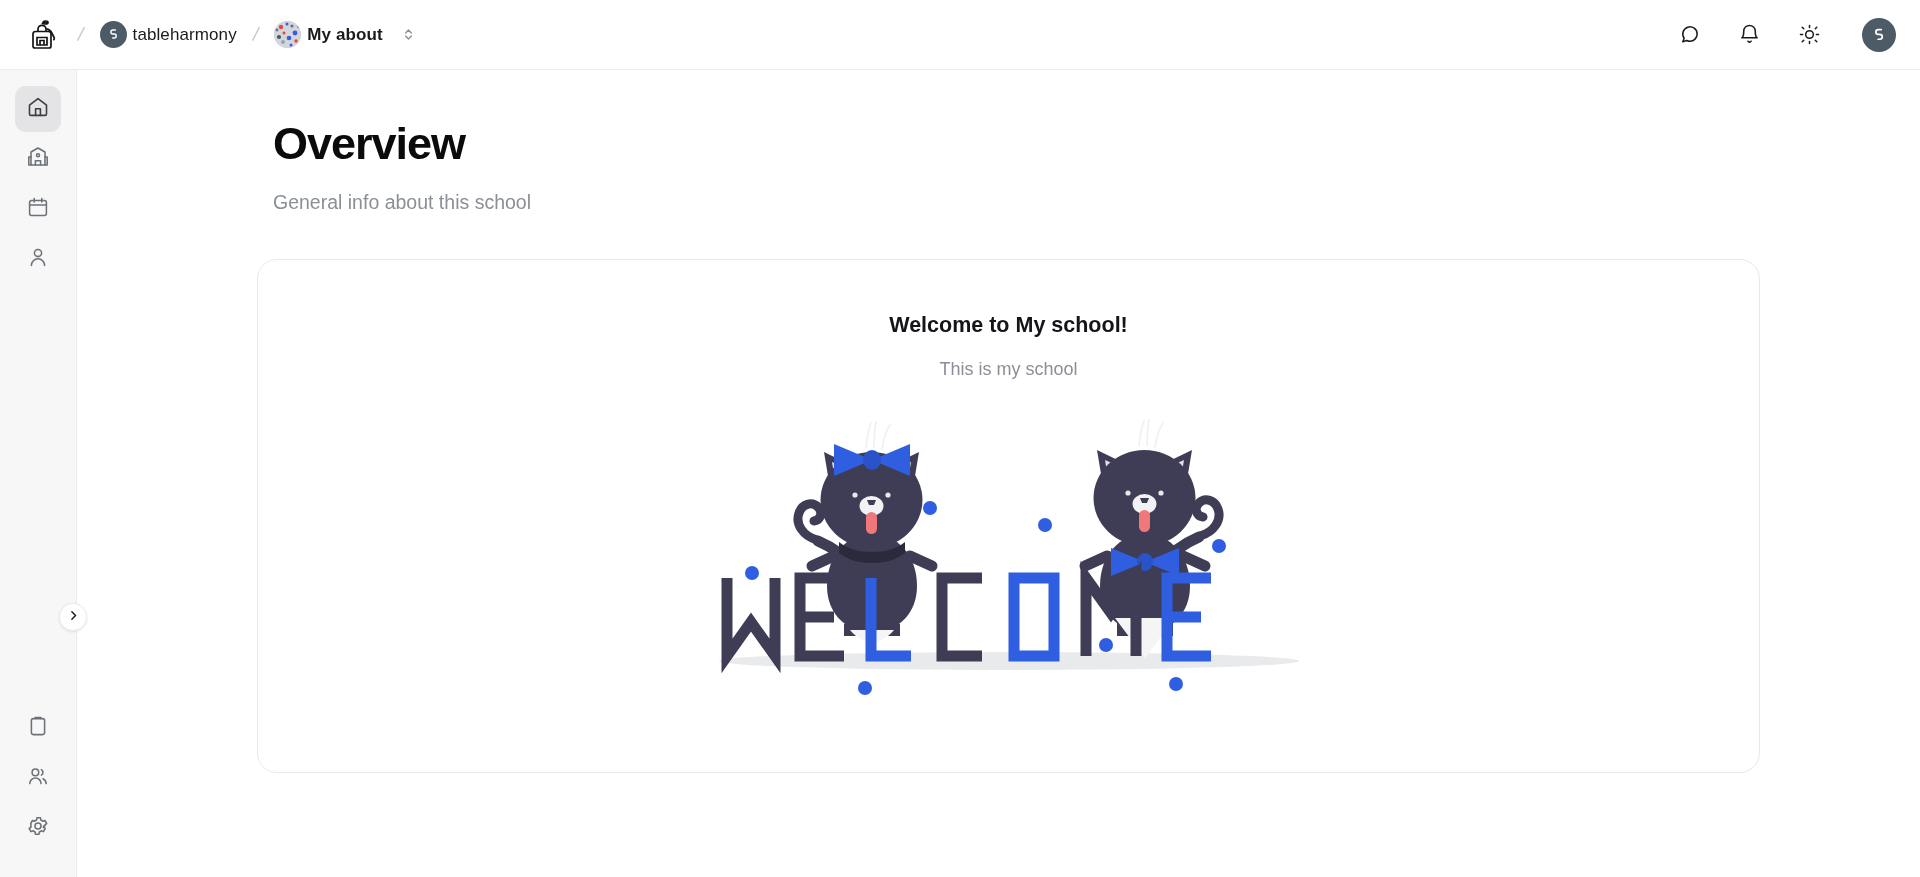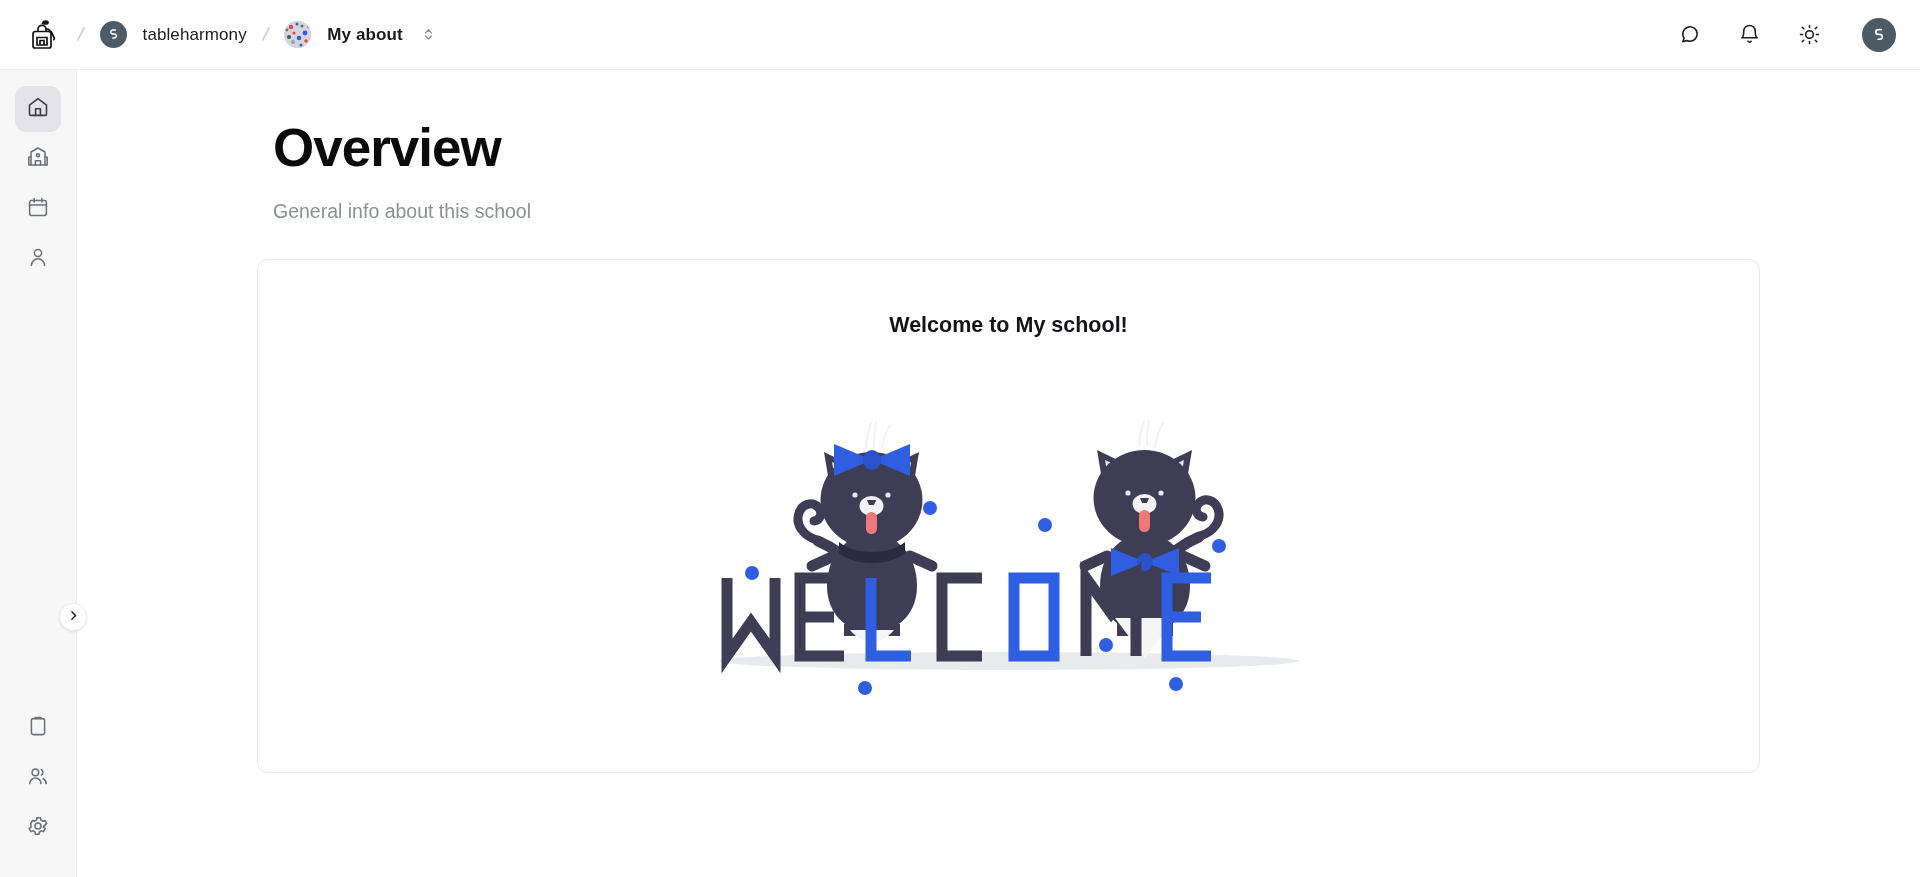--- a/index.html
+++ b/index.html
@@ -18,21 +18,21 @@
     border-bottom: 1px solid #ececec;
     display: flex; align-items: center;
     padding: 0 24px 0 18px;
   }
   .logo-wrap { width: 48px; height: 48px; display: flex; align-items: center; justify-content: center; }
   .crumb-sep {
     color: #c9ccd1; font-size: 20px; font-weight: 300;
     margin: 0 12px; transform: rotate(12deg); user-select: none;
   }
   .crumb {
-    display: flex; align-items: center; gap: 16px;
+    display: flex; align-items: center; gap: 6px;
     padding: 4px 4px; border-radius: 8px; cursor: pointer;
   }
   .crumb-av {
     width: 27px; height: 27px; border-radius: 50%;
     background: #4c5b66; display: flex; align-items: center;
     justify-content: center; flex: none; overflow: hidden;
   }
   .crumb-av.noise { background: #b9bfc8; }
   .crumb-label { font-size: 17px; color: #1b1b1f; letter-spacing: .1px; }
   .crumb-label.bold { font-weight: 700; }
@@ -68,27 +68,27 @@
     width: 28px; height: 28px; border-radius: 50%;
     background: #ffffff; border: 1px solid #ececec;
     box-shadow: 0 1px 3px rgba(0,0,0,.09);
     display: flex; align-items: center; justify-content: center;
     cursor: pointer; z-index: 5;
   }
 
   
   .main { position: absolute; top: 70px; left: 77px; width: 1843px; height: 807px; background: #fff; }
   .page-head { padding: 50px 0 0 196px; }
-  .page-title { font-size: 53px; font-weight: 700; color: #0b0b0c; letter-spacing: -1px; line-height: 1.05; }
+  .page-title { font-size: 45px; font-weight: 700; color: #0b0b0c; letter-spacing: -1px; line-height: 1.05; }
   .page-sub { font-size: 19.5px; color: #8b8f96; margin-top: 24px; font-weight: 400; }
 
   .card {
     position: absolute; left: 180px; top: 189px;
     width: 1503px; height: 514px;
-    border: 1px solid #e9e9ea; border-radius: 11px;
+    border: 1px solid #e9e9ea; border-radius: 20px;
     background: #fff;
   }
   .card-title { text-align: center; margin-top: 53px; font-size: 21.5px; font-weight: 700; color: #14141a; }
   .card-sub { text-align: center; margin-top: 21px; font-size: 18px; color: #8b8f96; }
   .illus { position: absolute; left: 0; right: 0; top: 130px; display: flex; justify-content: center; }
 </style>
 </head>
 <body>
 
 <div class="topbar">
@@ -260,20 +260,21 @@
 
 <div class="main">
 
   <div class="page-head">
     <div class="page-title">Overview</div>
     <div class="page-sub">General info about this school</div>
   </div>
 
   <div class="card">
     <div class="card-title">Welcome to My school!</div>
+    <div class="card-sub">This is my school</div>
 
     <div class="illus">
       <svg width="590" height="310" viewBox="0 0 590 310">
 
         <ellipse cx="295" cy="271" rx="290" ry="9" fill="#e9eaec"></ellipse>
 
         <g>
 
           <path d="M103 150c-14-4-22-16-18-27 3-9 13-12 19-6 5 5 3 13-4 14" fill="none" stroke="#3f3d56" stroke-width="9" stroke-linecap="round"></path>
           <path d="M104 151c14 6 28 16 38 28" fill="none" stroke="#3f3d56" stroke-width="11" stroke-linecap="round"></path>

